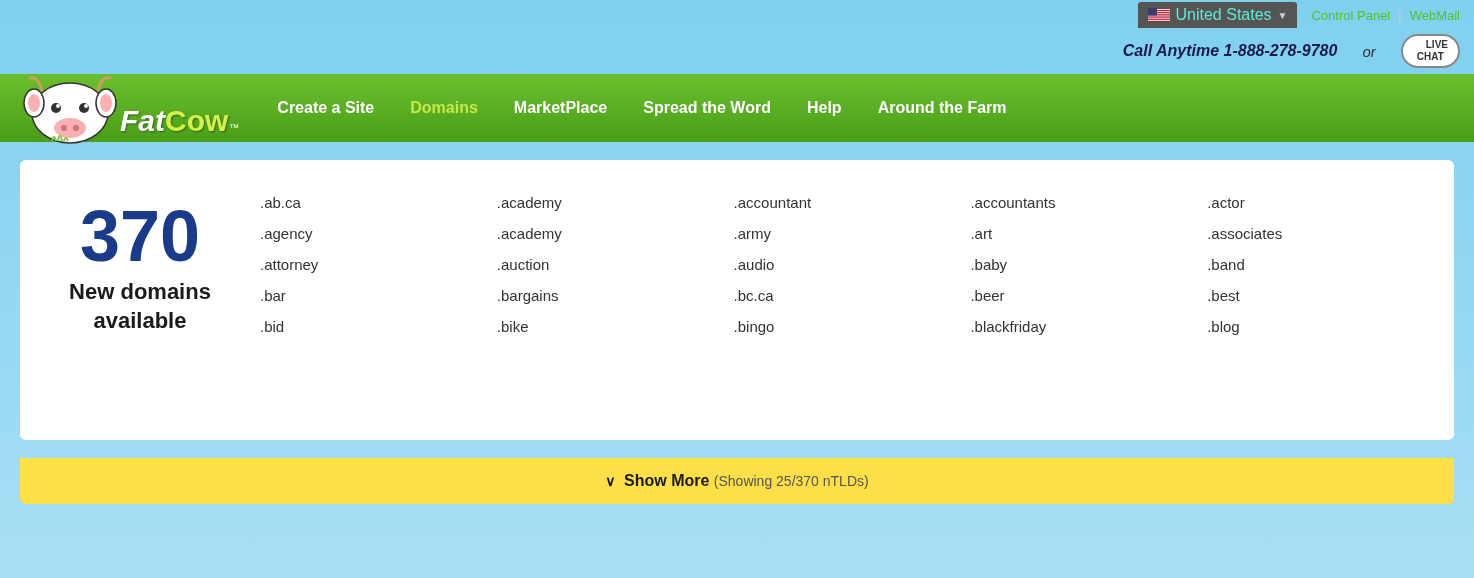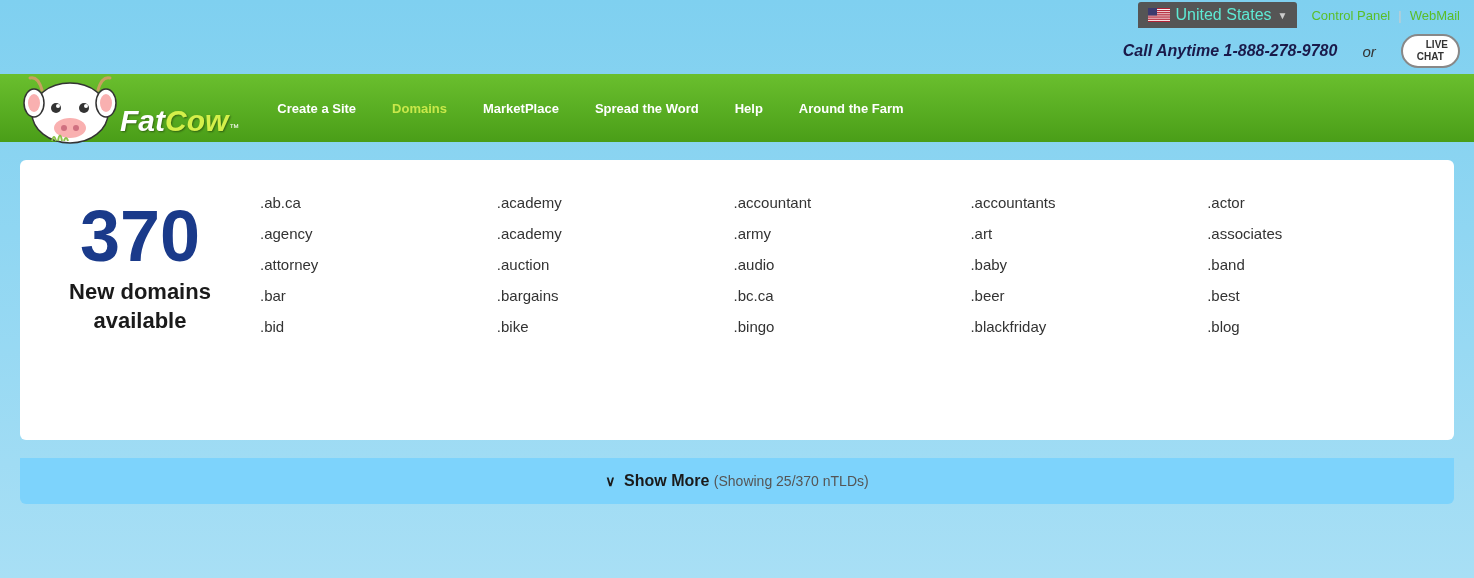--- a/index.html
+++ b/index.html
@@ -128,21 +128,21 @@
     }
     .nav-links {
       display: flex;
       align-items: center;
       gap: 0;
       flex: 1;
       justify-content: flex-start;
     }
     .nav-item {
       color: white;
-      font-size: 13px;
+      font-size: 16px;
       font-weight: bold;
       padding: 0 18px;
       cursor: pointer;
       text-decoration: none;
       white-space: nowrap;
     }
     .nav-item.domains {
       color: #c8e84a;
     }
 
@@ -189,21 +189,21 @@
     .domain-item {
       font-size: 15px;
       color: #333;
       padding: 4px 0;
       cursor: pointer;
     }
 
     
     .show-more-bar {
       margin: 0 20px 17px 20px;
-      background: #7dd3fc;
+      background: #fde047;
       border-radius: 0 0 6px 6px;
       padding: 14px 0;
       text-align: center;
     }
     .show-more-link {
       font-size: 16px;
       color: #1a1a1a;
       cursor: pointer;
       text-decoration: none;
       font-weight: bold;
@@ -292,21 +292,21 @@
       <ellipse cx="60" cy="60" rx="16" ry="10" fill="#f9b0b0"></ellipse>
       <circle cx="54" cy="60" r="3" fill="#d07080"></circle>
       <circle cx="66" cy="60" r="3" fill="#d07080"></circle>
 
       <path d="M42 73 Q44 65 46 73" stroke="#8bc34a" stroke-width="2" fill="none"></path>
       <path d="M48 73 Q50 62 52 73" stroke="#8bc34a" stroke-width="2" fill="none"></path>
       <path d="M54 73 Q56 67 58 73" stroke="#8bc34a" stroke-width="2" fill="none"></path>
     </svg>
     <div style="display:flex;align-items:baseline;margin-left:-10px;margin-bottom:10px;">
       <span style="font-size:30px;font-weight:bold;font-style:italic;color:white;text-shadow:1px 1px 2px rgba(0,0,0,0.4);">Fat</span>
-      <span style="font-size:30px;font-weight:bold;font-style:italic;color:#d4f04a;text-shadow:1px 1px 2px rgba(0,0,0,0.4);">Cow</span>
+      <span style="font-size:30px;font-weight:bold;color:#d4f04a;text-shadow:1px 1px 2px rgba(0,0,0,0.4);">Cow</span>
       <sup style="font-size:10px;color:white;margin-left:1px;">™</sup>
     </div>
   </div>
   <nav class="nav-links">
     <a class="nav-item">Create a Site</a>
     <a class="nav-item domains">Domains</a>
     <a class="nav-item">MarketPlace</a>
     <a class="nav-item">Spread the Word</a>
     <a class="nav-item">Help</a>
     <a class="nav-item">Around the Farm</a>

